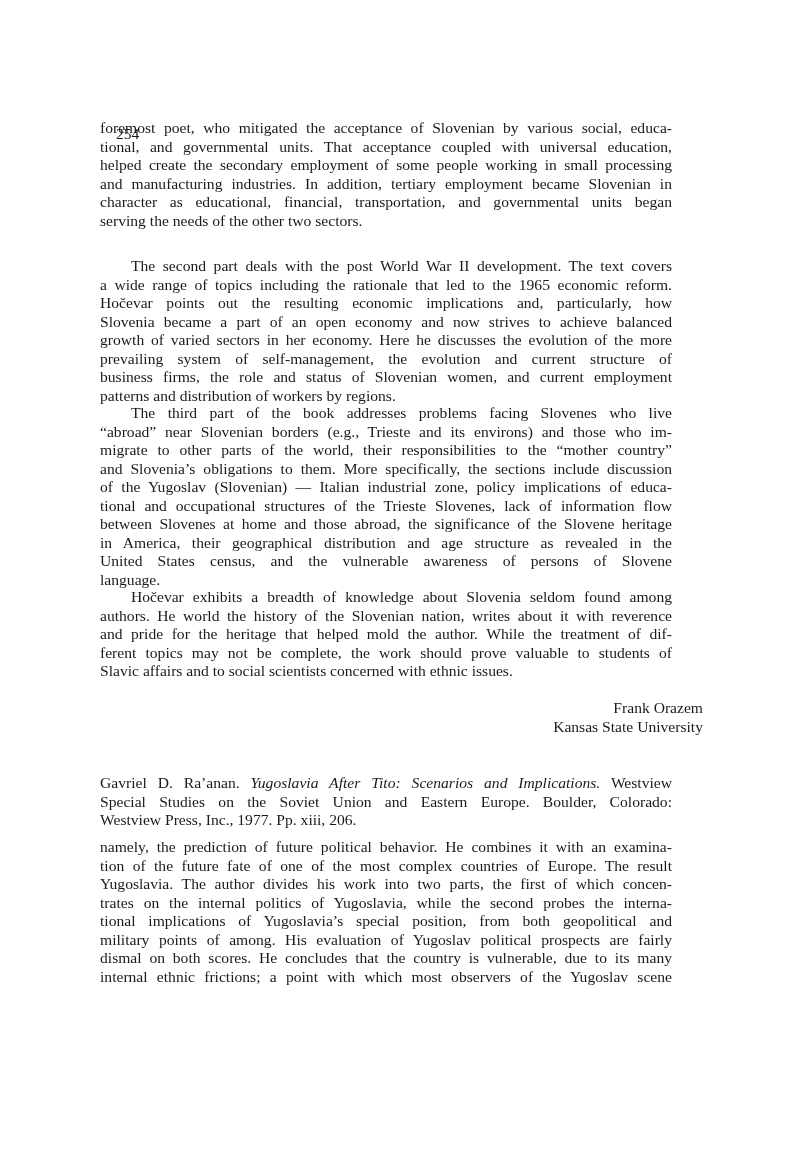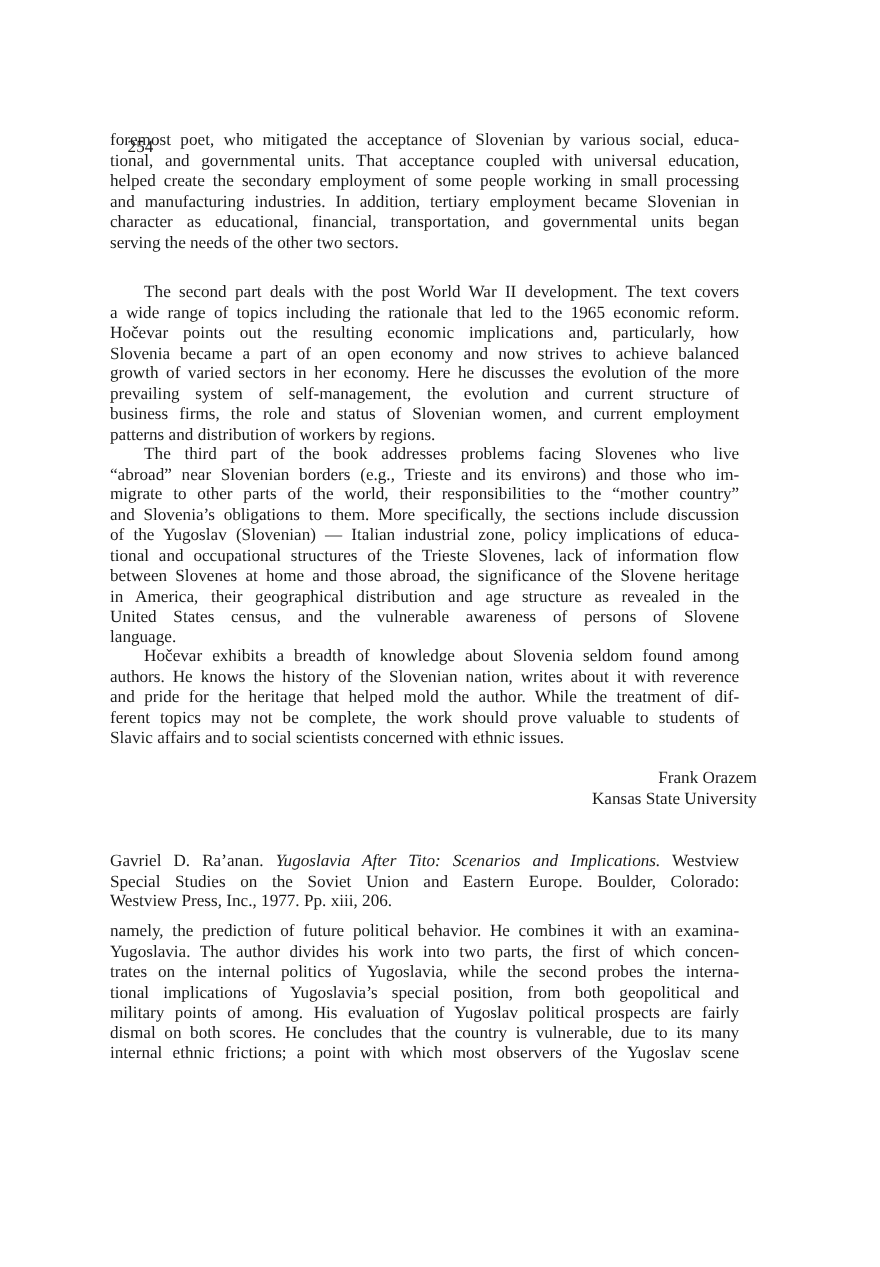--- a/index.html
+++ b/index.html
@@ -40,21 +40,21 @@
     }
     .line.last {
       text-align-last: left;
     }
     .line.indent {
       padding-left: 31px;
       box-sizing: border-box;
     }
     .signature {
       position: absolute;
-      right: 112px;
+      right: 97px;
       text-align: right;
       font-size: 15.6px;
       line-height: 18.5px;
     }
     .signature span { display: block; }
     em { font-style: italic; }
   </style>
 </head>
 <body>
 
@@ -88,38 +88,39 @@
   <span class="line">of the Yugoslav (Slovenian) — Italian industrial zone, policy implications of educa-</span>
   <span class="line">tional and occupational structures of the Trieste Slovenes, lack of information flow</span>
   <span class="line">between Slovenes at home and those abroad, the significance of the Slovene heritage</span>
   <span class="line">in America, their geographical distribution and age structure as revealed in the</span>
   <span class="line">United States census, and the vulnerable awareness of persons of Slovene</span>
   <span class="line last">language.</span>
 </div>
 
 <div class="block" style="top:588px;">
   <span class="line indent">Hočevar exhibits a breadth of knowledge about Slovenia seldom found among</span>
-  <span class="line">authors. He knows the history of the Slovenian nation, writes about it with reverence</span>
+  <span class="line">authors. He world the history of the Slovenian nation, writes about it with reverence</span>
   <span class="line">and pride for the heritage that helped mold the author. While the treatment of dif-</span>
   <span class="line">ferent topics may not be complete, the work should prove valuable to students of</span>
   <span class="line last">Slavic affairs and to social scientists concerned with ethnic issues.</span>
 </div>
 
 <div class="signature" style="top:699px;">
   <span>Frank Orazem</span>
   <span>Kansas State University</span>
 </div>
 
 <div class="block" style="top:764px;margin-top:10px;">
   <span class="line"><span>Gavriel D. Ra’anan.</span> <em>Yugoslavia After Tito: Scenarios and Implications.</em> <span>Westview</span></span>
   <span class="line">Special Studies on the Soviet Union and Eastern Europe. Boulder, Colorado:</span>
   <span class="line last">Westview Press, Inc., 1977. Pp. xiii, 206.</span>
 </div>
 
 <div class="block" style="top:838px;">
   <span class="line">namely, the prediction of future political behavior. He combines it with an examina-</span>
+  <span class="line">tion of the future fate of one of the most complex countries of Europe. The result</span>
   <span class="line">Yugoslavia. The author divides his work into two parts, the first of which concen-</span>
   <span class="line">trates on the internal politics of Yugoslavia, while the second probes the interna-</span>
   <span class="line">tional implications of Yugoslavia’s special position, from both geopolitical and</span>
   <span class="line">military points of among. His evaluation of Yugoslav political prospects are fairly</span>
   <span class="line">dismal on both scores. He concludes that the country is vulnerable, due to its many</span>
   <span class="line">internal ethnic frictions; a point with which most observers of the Yugoslav scene</span>
 </div>
 
 </body></html>

